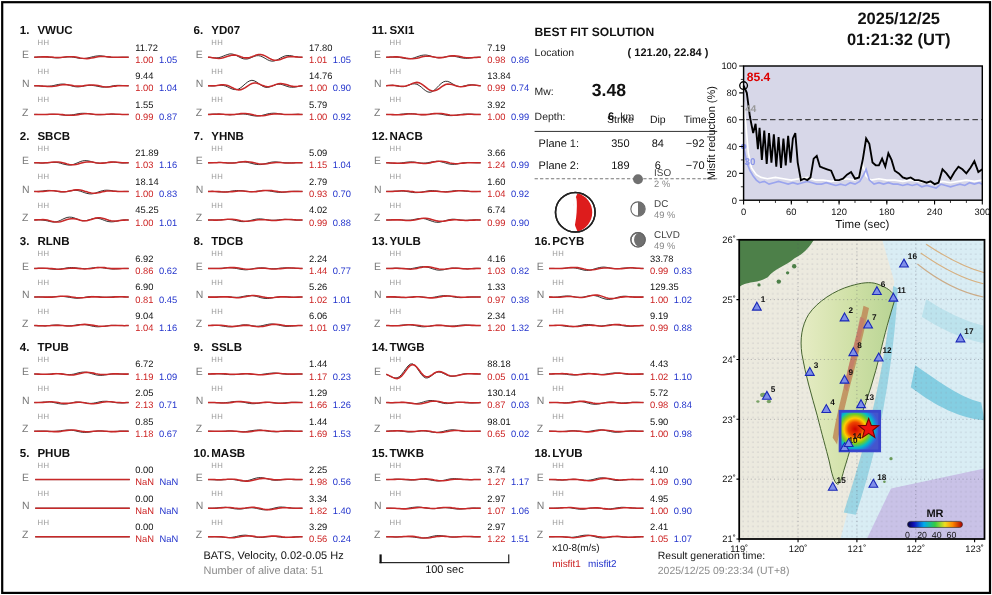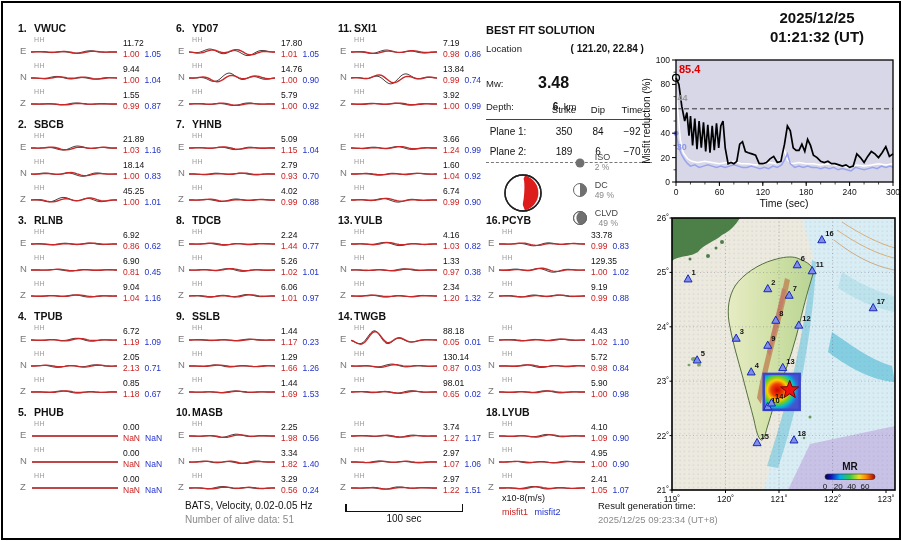--- a/index.html
+++ b/index.html
@@ -471,20 +471,21 @@
             <path d="M0,13.0 L2,13.1 L4,13.1 L6,13.2 L8,13.2 L10,13.2 L12,13.0 L14,12.8 L16,12.6 L18,12.4 L20,12.3 L22,12.3 L24,12.4 L26,12.6 L28,12.9 L30,13.1 L32,13.3 L34,13.3 L36,13.2 L38,13.0 L40,12.7 L42,12.5 L44,12.3 L46,12.3 L48,12.5 L50,12.8 L52,13.2 L54,13.6 L56,13.9 L58,14.1 L60,14.1 L62,13.9 L64,13.7 L66,13.3 L68,13.0 L70,12.8 L72,12.7 L74,12.7 L76,12.7 L78,12.8 L80,12.9 L82,13.0 L84,13.0 L86,13.0" stroke="#151515" stroke-width="0.8" fill="none"></path>
             <path d="M0,13.0 L2,13.0 L4,13.1 L6,13.2 L8,13.3 L10,13.3 L12,13.3 L14,13.2 L16,13.1 L18,12.9 L20,12.7 L22,12.6 L24,12.6 L26,12.7 L28,12.9 L30,13.0 L32,13.2 L34,13.2 L36,13.2 L38,13.0 L40,12.8 L42,12.5 L44,12.3 L46,12.1 L48,12.1 L50,12.2 L52,12.5 L54,12.8 L56,13.2 L58,13.5 L60,13.7 L62,13.7 L64,13.7 L66,13.5 L68,13.3 L70,13.2 L72,13.0 L74,12.9 L76,12.9 L78,12.9 L80,13.0 L82,13.0 L84,13.0 L86,13.0" stroke="#c82828" stroke-width="1.4" fill="none"></path>
           </svg>
           <div class="vals">
             <div class="amp">3.92</div>
             <div class="mm"><span class="m1">1.00</span><span class="m2">0.99</span></div>
           </div>
         </div>
       </div>
       <div class="station" style="left: 338px; top: 118px;">
+        <div class="st-head"><span class="st-num">12.</span><span class="st-code">NACB</span></div>
         <div class="ch" style="top: 16px;">
           <span class="comp">E</span>
           <span class="inst">HH</span>
           <svg class="tr" width="88" height="24">
             <path d="M0,13.0 L2,13.1 L4,13.2 L6,13.4 L8,13.5 L10,13.5 L12,13.4 L14,13.1 L16,12.8 L18,12.5 L20,12.3 L22,12.2 L24,12.2 L26,12.4 L28,12.7 L30,13.0 L32,13.3 L34,13.3 L36,13.2 L38,12.9 L40,12.5 L42,12.1 L44,11.8 L46,11.6 L48,11.7 L50,12.1 L52,12.6 L54,13.2 L56,13.8 L58,14.2 L60,14.4 L62,14.4 L64,14.2 L66,13.8 L68,13.5 L70,13.1 L72,12.9 L74,12.7 L76,12.7 L78,12.8 L80,12.9 L82,13.0 L84,13.0 L86,13.0" stroke="#151515" stroke-width="0.8" fill="none"></path>
             <path d="M0,13.0 L2,13.0 L4,13.1 L6,13.2 L8,13.3 L10,13.4 L12,13.5 L14,13.4 L16,13.3 L18,13.1 L20,12.9 L22,12.7 L24,12.7 L26,12.8 L28,12.9 L30,13.2 L32,13.4 L34,13.6 L36,13.6 L38,13.4 L40,13.1 L42,12.6 L44,12.2 L46,11.8 L48,11.6 L50,11.6 L52,11.8 L54,12.1 L56,12.6 L58,13.1 L60,13.5 L62,13.7 L64,13.8 L66,13.7 L68,13.5 L70,13.3 L72,13.1 L74,13.0 L76,12.9 L78,12.9 L80,13.0 L82,13.0 L84,13.0 L86,13.0" stroke="#c82828" stroke-width="1.4" fill="none"></path>
           </svg>
           <div class="vals">
             <div class="amp">3.66</div>
             <div class="mm"><span class="m1">1.24</span><span class="m2">0.99</span></div>
@@ -587,20 +588,21 @@
             <path d="M0,13.0 L2,12.9 L4,12.8 L6,12.7 L8,12.6 L10,12.6 L12,12.8 L14,13.0 L16,13.2 L18,13.5 L20,13.7 L22,13.7 L24,13.6 L26,13.4 L28,13.2 L30,12.9 L32,12.7 L34,12.7 L36,12.9 L38,13.2 L40,13.5 L42,13.9 L44,14.1 L46,14.2 L48,14.0 L50,13.6 L52,13.2 L54,12.6 L56,12.2 L58,11.9 L60,11.7 L62,11.8 L64,12.1 L66,12.4 L68,12.7 L70,13.0 L72,13.2 L74,13.2 L76,13.2 L78,13.1 L80,13.1 L82,13.0 L84,13.0 L86,13.0" stroke="#151515" stroke-width="0.8" fill="none"></path>
             <path d="M0,13.0 L2,13.0 L4,12.9 L6,12.8 L8,12.7 L10,12.6 L12,12.6 L14,12.7 L16,12.8 L18,13.0 L20,13.2 L22,13.3 L24,13.3 L26,13.2 L28,13.0 L30,12.8 L32,12.6 L34,12.5 L36,12.6 L38,12.8 L40,13.1 L42,13.5 L44,13.8 L46,14.1 L48,14.2 L50,14.2 L52,13.9 L54,13.6 L56,13.2 L58,12.8 L60,12.5 L62,12.3 L64,12.3 L66,12.4 L68,12.6 L70,12.8 L72,13.0 L74,13.1 L76,13.1 L78,13.1 L80,13.0 L82,13.0 L84,13.0 L86,13.0" stroke="#c82828" stroke-width="1.4" fill="none"></path>
           </svg>
           <div class="vals">
             <div class="amp">98.01</div>
             <div class="mm"><span class="m1">0.65</span><span class="m2">0.02</span></div>
           </div>
         </div>
       </div>
       <div class="station" style="left: 338px; top: 406px;">
+        <div class="st-head"><span class="st-num">15.</span><span class="st-code">TWKB</span></div>
         <div class="ch" style="top: 16px;">
           <span class="comp">E</span>
           <span class="inst">HH</span>
           <svg class="tr" width="88" height="24">
             <path d="M0,13.0 L2,13.0 L4,12.9 L6,12.8 L8,12.7 L10,12.6 L12,12.6 L14,12.8 L16,12.9 L18,13.1 L20,13.3 L22,13.4 L24,13.4 L26,13.3 L28,13.1 L30,12.9 L32,12.7 L34,12.6 L36,12.7 L38,13.0 L40,13.3 L42,13.7 L44,14.0 L46,14.2 L48,14.2 L50,14.0 L52,13.7 L54,13.3 L56,12.8 L58,12.4 L60,12.2 L62,12.1 L64,12.2 L66,12.4 L68,12.6 L70,12.8 L72,13.0 L74,13.1 L76,13.1 L78,13.1 L80,13.0 L82,13.0 L84,13.0 L86,13.0" stroke="#151515" stroke-width="0.8" fill="none"></path>
             <path d="M0,13.0 L2,13.0 L4,13.0 L6,12.9 L8,12.8 L10,12.7 L12,12.7 L14,12.7 L16,12.8 L18,12.9 L20,13.0 L22,13.1 L24,13.1 L26,13.1 L28,12.9 L30,12.7 L32,12.5 L34,12.4 L36,12.3 L38,12.5 L40,12.7 L42,13.0 L44,13.4 L46,13.7 L48,14.0 L50,14.1 L52,14.0 L54,13.8 L56,13.5 L58,13.2 L60,12.9 L62,12.7 L64,12.6 L66,12.6 L68,12.7 L70,12.9 L72,13.0 L74,13.0 L76,13.1 L78,13.1 L80,13.0 L82,13.0 L84,13.0 L86,13.0" stroke="#c82828" stroke-width="1.4" fill="none"></path>
           </svg>
           <div class="vals">
             <div class="amp">3.74</div>
             <div class="mm"><span class="m1">1.27</span><span class="m2">1.17</span></div>
@@ -809,21 +811,21 @@
         <span class="dec-name" style="display:block;">DC</span>
         <span class="dec-pct" style="display:block;">49 %</span>
       </span>
     </div>
     <div style="position:absolute;left:86px;top:188px;">
       <svg width="16" height="16" style="vertical-align:middle;">
         <circle cx="8" cy="8" r="6.5" fill="#ffffff" stroke="#666" stroke-width="1"></circle>
         <ellipse cx="9.6" cy="8" rx="5.2" ry="6.5" fill="#707070"></ellipse>
         <circle cx="8" cy="8" r="6.5" fill="none" stroke="#666" stroke-width="1"></circle>
       </svg>
-      <span style="display:inline-block;vertical-align:middle;margin-left:4px;text-align:right;">
+      <span style="display:inline-block;vertical-align:middle;margin-left:4px;">
         <span class="dec-name" style="display:block;">CLVD</span>
         <span class="dec-pct" style="display:block;">49 %</span>
       </span>
     </div>
   </div>
 
   <div class="dt">
     <div>2025/12/25</div>
     <div>01:21:32  (UT)</div>
   </div>

